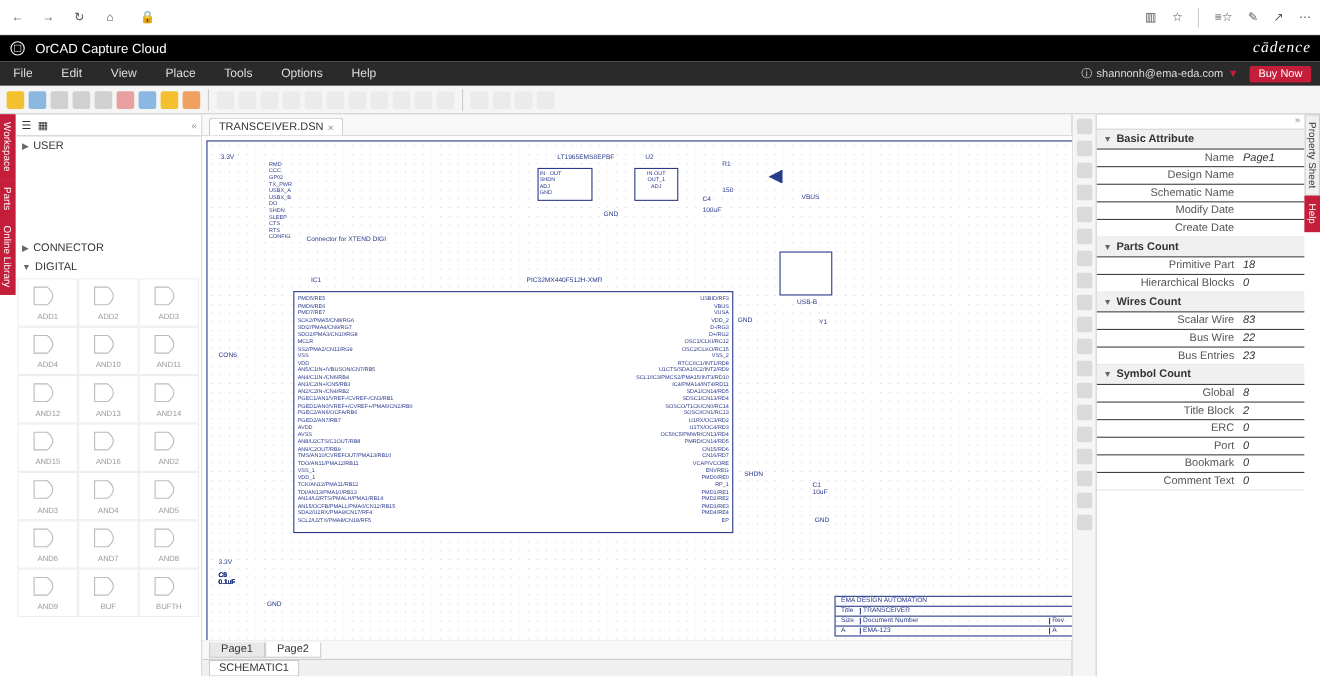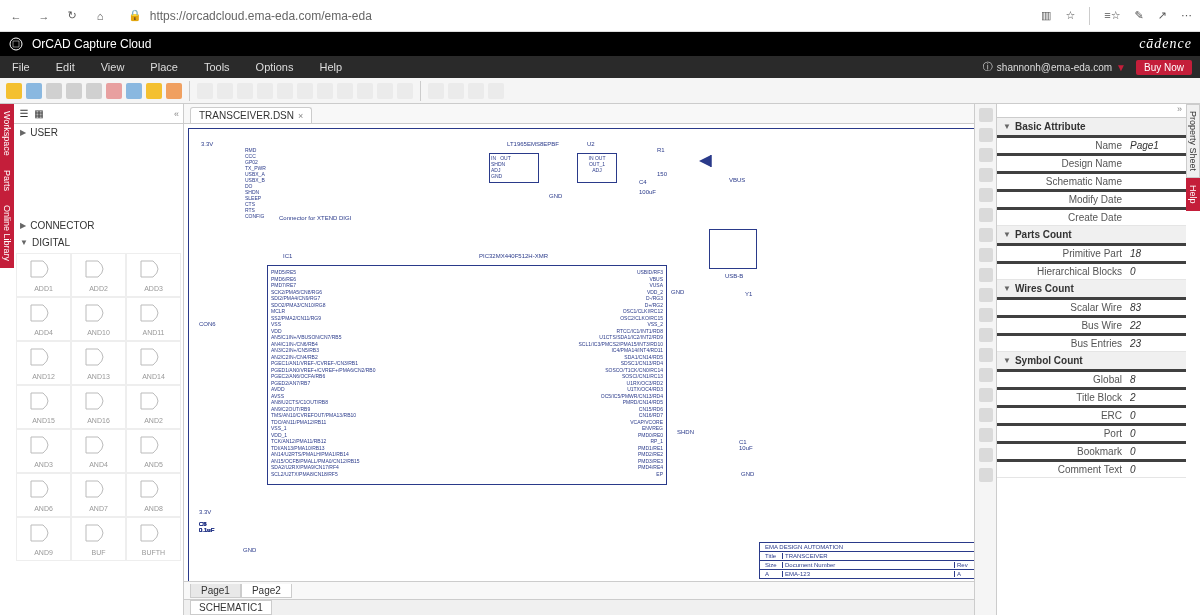--- a/index.html
+++ b/index.html
@@ -79,42 +79,41 @@
 .schem-item { padding: 1px 8px; border: 1px solid #ccc; background: #fff; }
 
 
 .v-toolbar { width: 22px; background: #f5f5f5; border-left: 1px solid #ccc; display: flex; flex-direction: column; align-items: center; padding: 4px 0; gap: 6px; }
 .vt-icon { width: 14px; height: 14px; background: #c8c8c8; border-radius: 2px; cursor: pointer; opacity: 0.6; }
 
 
 .props-panel { width: 190px; border-left: 1px solid #ccc; overflow-y: auto; font-size: 10px; }
 .prop-section { border-bottom: 1px solid #e5e5e5; }
 .prop-header { background: #f0f0f0; padding: 3px 6px; font-weight: bold; display: flex; align-items: center; gap: 4px; cursor: pointer; }
-.prop-row { display: flex; padding: 2px 6px; border-top: 3px solid #404040; }
+.prop-row { display: flex; padding: 2px 6px; border-top: 1px solid #404040; }
 .prop-label { flex: 1; text-align: right; padding-right: 8px; color: #555; }
 .prop-value { width: 50px; color: #333; font-style: italic; }
 
 
 .side-tabs-right { width: 14px; display: flex; flex-direction: column; }
 
 .collapse-caret { font-size: 8px; color: #666; }
 </style>
 </head>
 <body>
 
 <div class="browser-bar">
   <div class="browser-nav">
     <div class="nav-btn">←</div>
     <div class="nav-btn">→</div>
     <div class="nav-btn">↻</div>
     <div class="nav-btn">⌂</div>
   </div>
   <div class="url-wrap">
     <span class="lock">🔒</span>
-    <span class="url">https://orcadcloud.ema-eda.com/ema-eda</span>
   </div>
   <div class="browser-right">
     <span>▥</span>
     <span>☆</span>
     <span style="width:1px;height:18px;background:#ccc;"></span>
     <span>≡☆</span>
     <span>✎</span>
     <span>↗</span>
     <span>⋯</span>
   </div>

